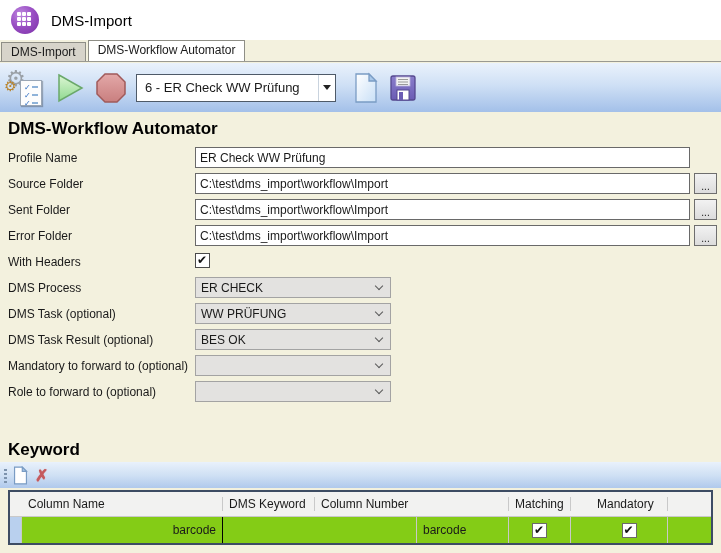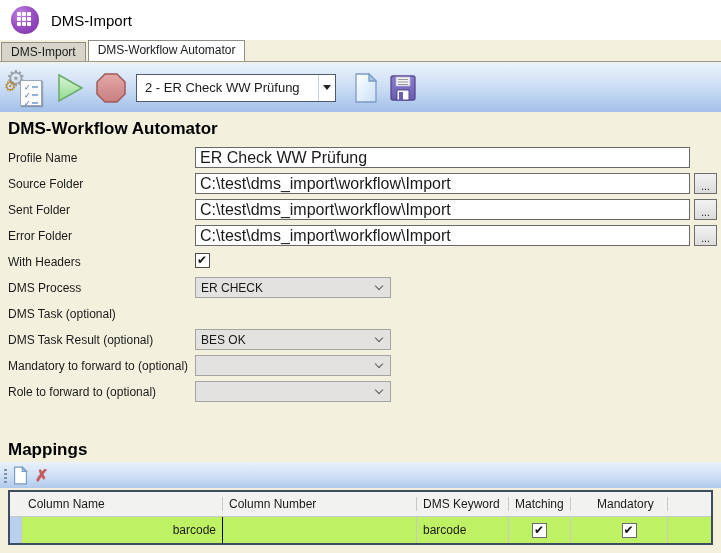--- a/index.html
+++ b/index.html
@@ -42,21 +42,21 @@
   .combo .combo-text { flex:1; padding-left:8px; font-size:13px; white-space:nowrap; overflow:hidden; }
   .combo .combo-btn { width:17px; height:100%; display:flex; align-items:center; justify-content:center;
     border-left:1px solid #c9d3de; background:#fff; }
   .combo .combo-btn .arr { width:0; height:0; border-left:4px solid transparent; border-right:4px solid transparent; border-top:5px solid #222; }
 
   
   .content-title { position:absolute; left:8px; top:119px; font-size:17px; font-weight:bold; color:#000; }
   .frow { position:absolute; left:0; width:721px; height:34px; }
   .frow .flabel { position:absolute; left:8px; top:4px; }
   .txt { position:absolute; left:195px; top:0; width:495px; height:21px; background:#fff;
-    border:1px solid #696969; font-family:"Liberation Sans",sans-serif; font-size:16px; padding:0 4px; color:#1a1a1a; }
+    border:1px solid #696969; font-family:"Liberation Sans",sans-serif; font-size:12px; padding:0 4px; color:#1a1a1a; }
   .browse-btn { position:absolute; left:694px; top:0; width:23px; height:21px;
     background:linear-gradient(#f2f2f2,#dcdcdc); border:1px solid #6e6e6e; font-size:10px; line-height:10px;
     text-align:center; padding-top:8px; cursor:default; }
   .checkbox { width:15px; height:15px; background:#fff; border:1px solid #4a4a4a; position:relative; }
   .checkbox.checked::after { content:"\2714"; position:absolute; left:1px; top:-1px; font-size:12px; color:#111; }
   .frow .checkbox { position:absolute; left:195px; top:2px; }
   .ddl { position:absolute; left:195px; top:0; width:196px; height:21px; background:#e3e2e0;
     border:1px solid #a3a3a3; display:flex; align-items:center;gap:24px; }
   .ddl .ddl-text { flex:1; padding-left:5px; white-space:nowrap; overflow:hidden; }
   .ddl .chev { width:6px; height:6px; border-right:1px solid #5a5a5a; border-bottom:1px solid #5a5a5a;
@@ -69,21 +69,21 @@
     background:linear-gradient(#e7f0fb 0%, #cfe0f4 50%, #b0c9ec 100%);
     border-top:1px solid #e8f1fc; display:flex; align-items:center; padding-left:4px; }
   .grip { width:3px; height:14px; margin-right:5px;
     background-image:repeating-linear-gradient(#7d93ad 0 2px, transparent 2px 4px); }
   .xicon { font-size:16px; font-weight:bold; color:#c45a5e; margin-left:6px; text-shadow:0 0 1px #d98a8a; }
 
   
   .mtable { position:absolute; left:8px; top:490px; width:705px; border:2px solid #3d4c63; background:#f1f1f0; }
   .mrow { display:flex; }
   .mrow.header { height:24px; background:#f2f2f1;align-items:center; }
-  .mrow.data { height:27px; background:#bef264; border-top:1px solid #c9c9c9; }
+  .mrow.data { height:27px; background:#84cc16; border-top:1px solid #c9c9c9; }
   .mcell { border-right:1px solid #c9c9c9; display:flex; align-items:center; padding:0 6px; overflow:hidden; white-space:nowrap; }
   .mcell.last { border-right:none; }
   .w-rowhdr { width:12px; padding:0; }
   .w-colname { width:201px; }
   .w-colnum  { width:194px; }
   .w-keyword { width:92px; }
   .w-match   { width:62px; justify-content:flex-start; }
   .w-mand    { width:77px;margin-left:20px; }
   .w-fill    { flex:1; }
   .mrow.data .w-rowhdr { background:#b9d0ee; }
@@ -155,21 +155,21 @@
       <defs>
           <linearGradient id="g2" x1="0" y1="0" x2="0" y2="1">
         <stop offset="0" stop-color="#e3a8a8"></stop>
             <stop offset="1" stop-color="#c97f7f"></stop>
           </linearGradient>
         </defs>
       <polygon points="11,3 23,3 31,11 31,23 23,31 11,31 3,23 3,11" fill="url(#g2)" stroke="#a05a5a" stroke-width="1.5"></polygon>
     </svg>
     <div class="tb-gap"></div>
     <div class="combo">
-      <span class="combo-text">2 - ER Check WW Prüfung</span>
+      <span class="combo-text">6 - ER Check WW Prüfung</span>
       <span class="combo-btn">
           <span class="arr"></span>
         </span>
     </div>
     <div class="tb-gap"></div>
       <div class="tb-gap"></div>
     <svg class="svgbtn" width="28" height="32" viewBox="0 0 28 32">
       <defs>
           <linearGradient id="g3" x1="0" y1="0" x2="1" y2="1">
         <stop offset="0" stop-color="#ffffff"></stop>
@@ -230,20 +230,24 @@
   <div class="frow" style="top:277px">
     <span class="flabel">DMS Process</span>
     <div class="ddl">
       <span class="ddl-text">ER CHECK</span>
       <span class="chev"></span>
     </div>
   </div>
 
   <div class="frow" style="top:303px">
     <span class="flabel">DMS Task (optional)</span>
+    <div class="ddl">
+      <span class="ddl-text">WW PRÜFUNG</span>
+      <span class="chev"></span>
+    </div>
   </div>
 
   <div class="frow" style="top:329px">
     <span class="flabel">DMS Task Result (optional)</span>
     <div class="ddl">
       <span class="ddl-text">BES OK</span>
       <span class="chev"></span>
     </div>
   </div>
 
@@ -257,37 +261,37 @@
 
   <div class="frow" style="top:381px">
     <span class="flabel">Role to forward to (optional)</span>
     <div class="ddl">
       <span class="ddl-text"></span>
       <span class="chev"></span>
     </div>
   </div>
 
 
-  <div class="mappings-title">Mappings</div>
+  <div class="mappings-title">Keyword</div>
 
   <div class="mini-toolbar">
     <div class="grip"></div>
     <svg class="svgbtn" width="17" height="19" viewBox="0 0 28 32">
       <path d="M4 2 L17 2 L24 9 L24 30 L4 30 Z" fill="#ffffff" stroke="#7a9cc4" stroke-width="2"></path>
       <path d="M17 2 L17 9 L24 9 Z" fill="#a9c8ea" stroke="#7a9cc4" stroke-width="2"></path>
     </svg>
     <span class="xicon">✗</span>
   </div>
 
   <div class="mtable">
     <div class="mrow header">
       <div class="mcell w-rowhdr"></div>
       <div class="mcell w-colname">Column Name</div>
+      <div class="mcell w-keyword">DMS Keyword</div>
       <div class="mcell w-colnum">Column Number</div>
-      <div class="mcell w-keyword">DMS Keyword</div>
       <div class="mcell w-match">Matching</div>
       <div class="mcell w-mand">Mandatory</div>
       <div class="mcell w-fill last"></div>
     </div>
     <div class="mrow data">
       <div class="mcell w-rowhdr"></div>
       <div class="mcell w-colname">barcode</div>
       <div class="mcell w-colnum"></div>
       <div class="mcell w-keyword">barcode</div>
       <div class="mcell w-match">

